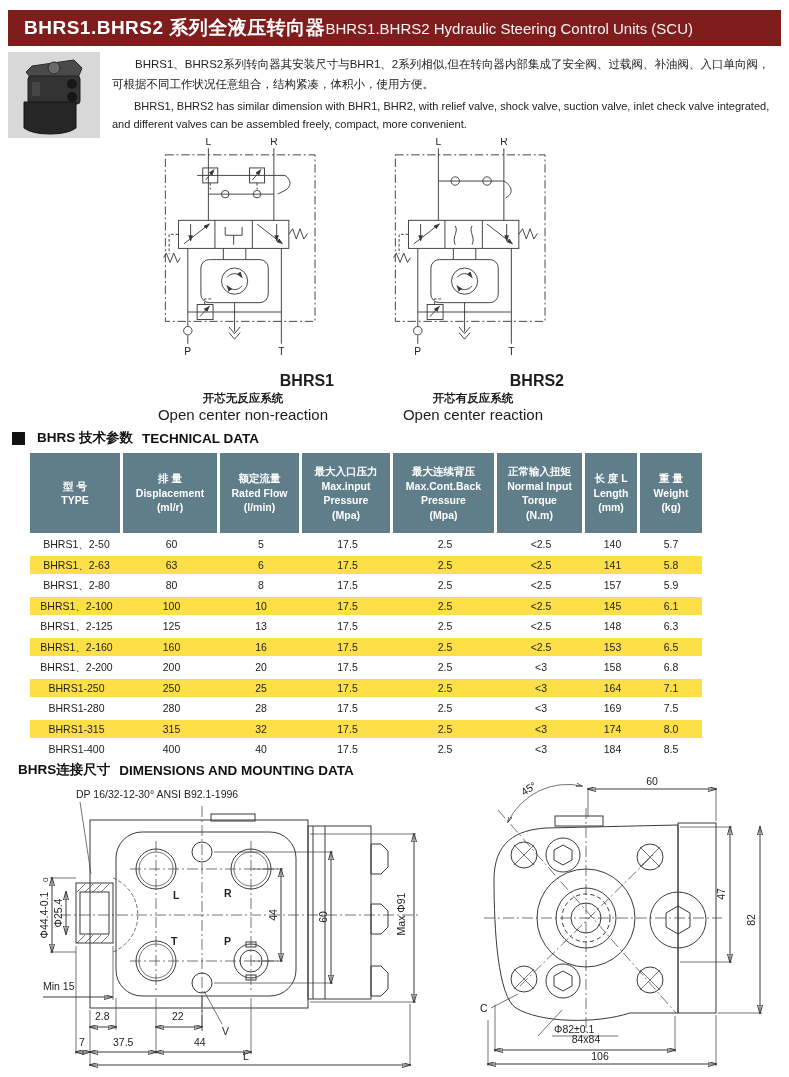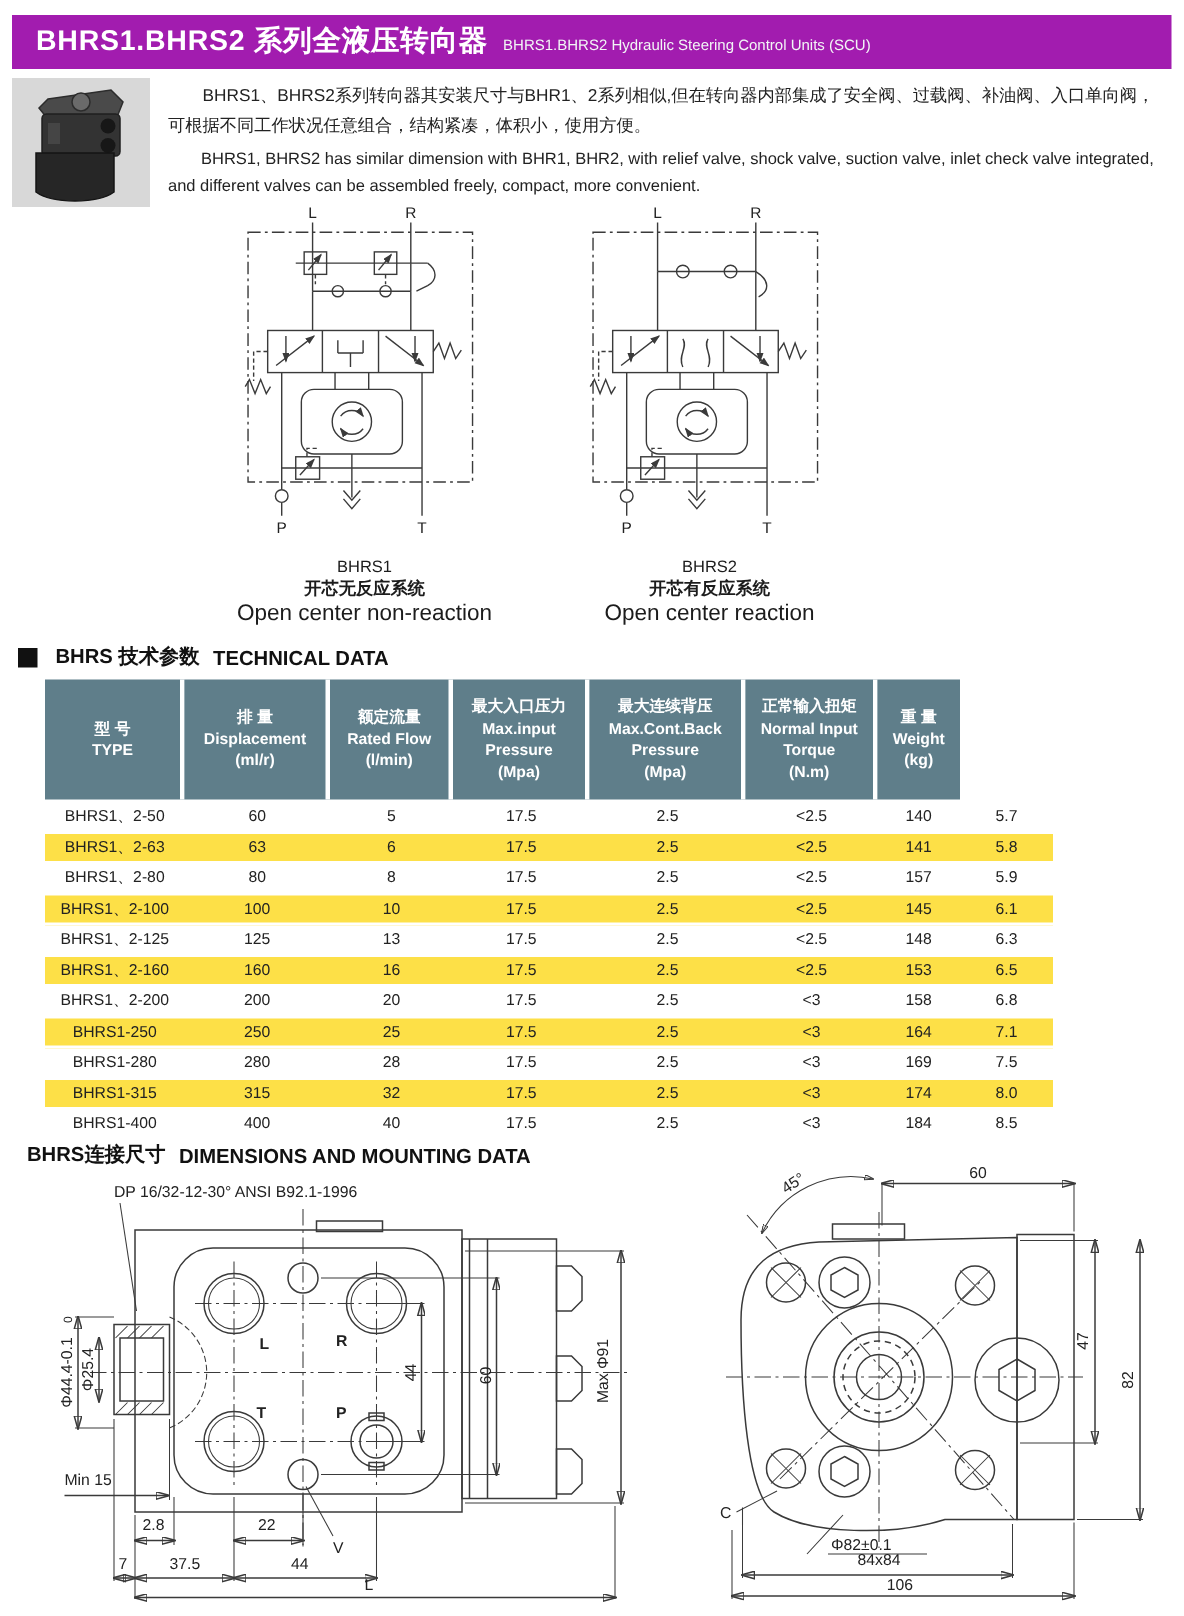--- a/index.html
+++ b/index.html
@@ -1,39 +1,39 @@
 <!DOCTYPE html>
 <html><head>
 <meta charset="utf-8">
 <style>
   html,body{margin:0;padding:0;background:#ffffff;}
   .page{position:relative;width:789px;height:1077px;background:#fff;overflow:hidden;
         font-family:"Liberation Sans","DejaVu Sans",sans-serif;color:#1c1c1c;}
 
   
-  .header-bar{position:absolute;left:8px;top:10px;width:773px;height:36px;background:#a21caf;
+  .header-bar{position:absolute;left:8px;top:10px;width:773px;height:36px;background:#7f1d1d;
     display:flex;align-items:baseline;padding-left:16px;box-sizing:border-box;}
   .header-bar .t-zh{font-size:19px;font-weight:bold;color:#fff;line-height:36px;letter-spacing:.5px;}
-  .header-bar .t-en{font-size:10px;color:#f2f5f6;margin-left:10px;}
+  .header-bar .t-en{font-size:15px;color:#f2f5f6;}
 
   
   .photo{position:absolute;left:8px;top:52px;width:92px;height:86px;background:#d8d8d8;}
   .intro{position:absolute;left:112px;top:54px;width:668px;}
   .intro p{margin:0 0 4px 0;text-indent:2em;}
   .p-zh{font-size:11.5px;line-height:1.75;color:#222;}
   .p-en{font-size:11px;line-height:1.6;color:#222;}
 
   
   .diagrams{position:absolute;left:0;top:138px;width:789px;display:flex;}
   .diagram{width:182px;text-align:center;}
   .diagram:nth-child(1){margin-left:152px;}
   .diagram:nth-child(2){margin-left:48px;}
   .schem{width:182px;height:232px;}
   .schem svg{width:100%;height:100%;}
-  .cap-name{font-size:11px;font-weight:normal;margin-top:2px;}
+  .cap-name{font-size:16px;font-weight:bold;margin-top:2px;text-align:right;}
   .cap-zh{font-size:11.5px;font-weight:bold;margin-top:1px;}
   .cap-en{font-size:15px;margin-top:0;}
 
   
   .sk path,.sk rect,.sk circle,.sk polyline{fill:none;stroke:#3a3a3a;stroke-width:1;}
   .sk .dd{stroke-dasharray:9 3 2 3;}
   .sk .dash{stroke-dasharray:3 2;}
   .sk text{fill:#222;font-size:11px;font-family:"Liberation Sans",sans-serif;text-anchor:middle;stroke:none;}
 
   
@@ -234,20 +234,25 @@
           <div>Pressure</div>
           <div>(Mpa)</div>
         </div>
         <div class="th">
           <div>正常输入扭矩</div>
           <div>Normal Input</div>
           <div>Torque</div>
           <div>(N.m)</div>
         </div>
         <div class="th">
+          <div>长 度 L</div>
+          <div>Length</div>
+          <div>(mm)</div>
+        </div>
+        <div class="th">
           <div>重  量</div>
           <div>Weight</div>
           <div>(kg)</div>
         </div>
       </div>
     <div class="tbody">
         <div class="tr">
           <div class="td">BHRS1、2-50</div>
           <div class="td">60</div>
           <div class="td">5</div>

